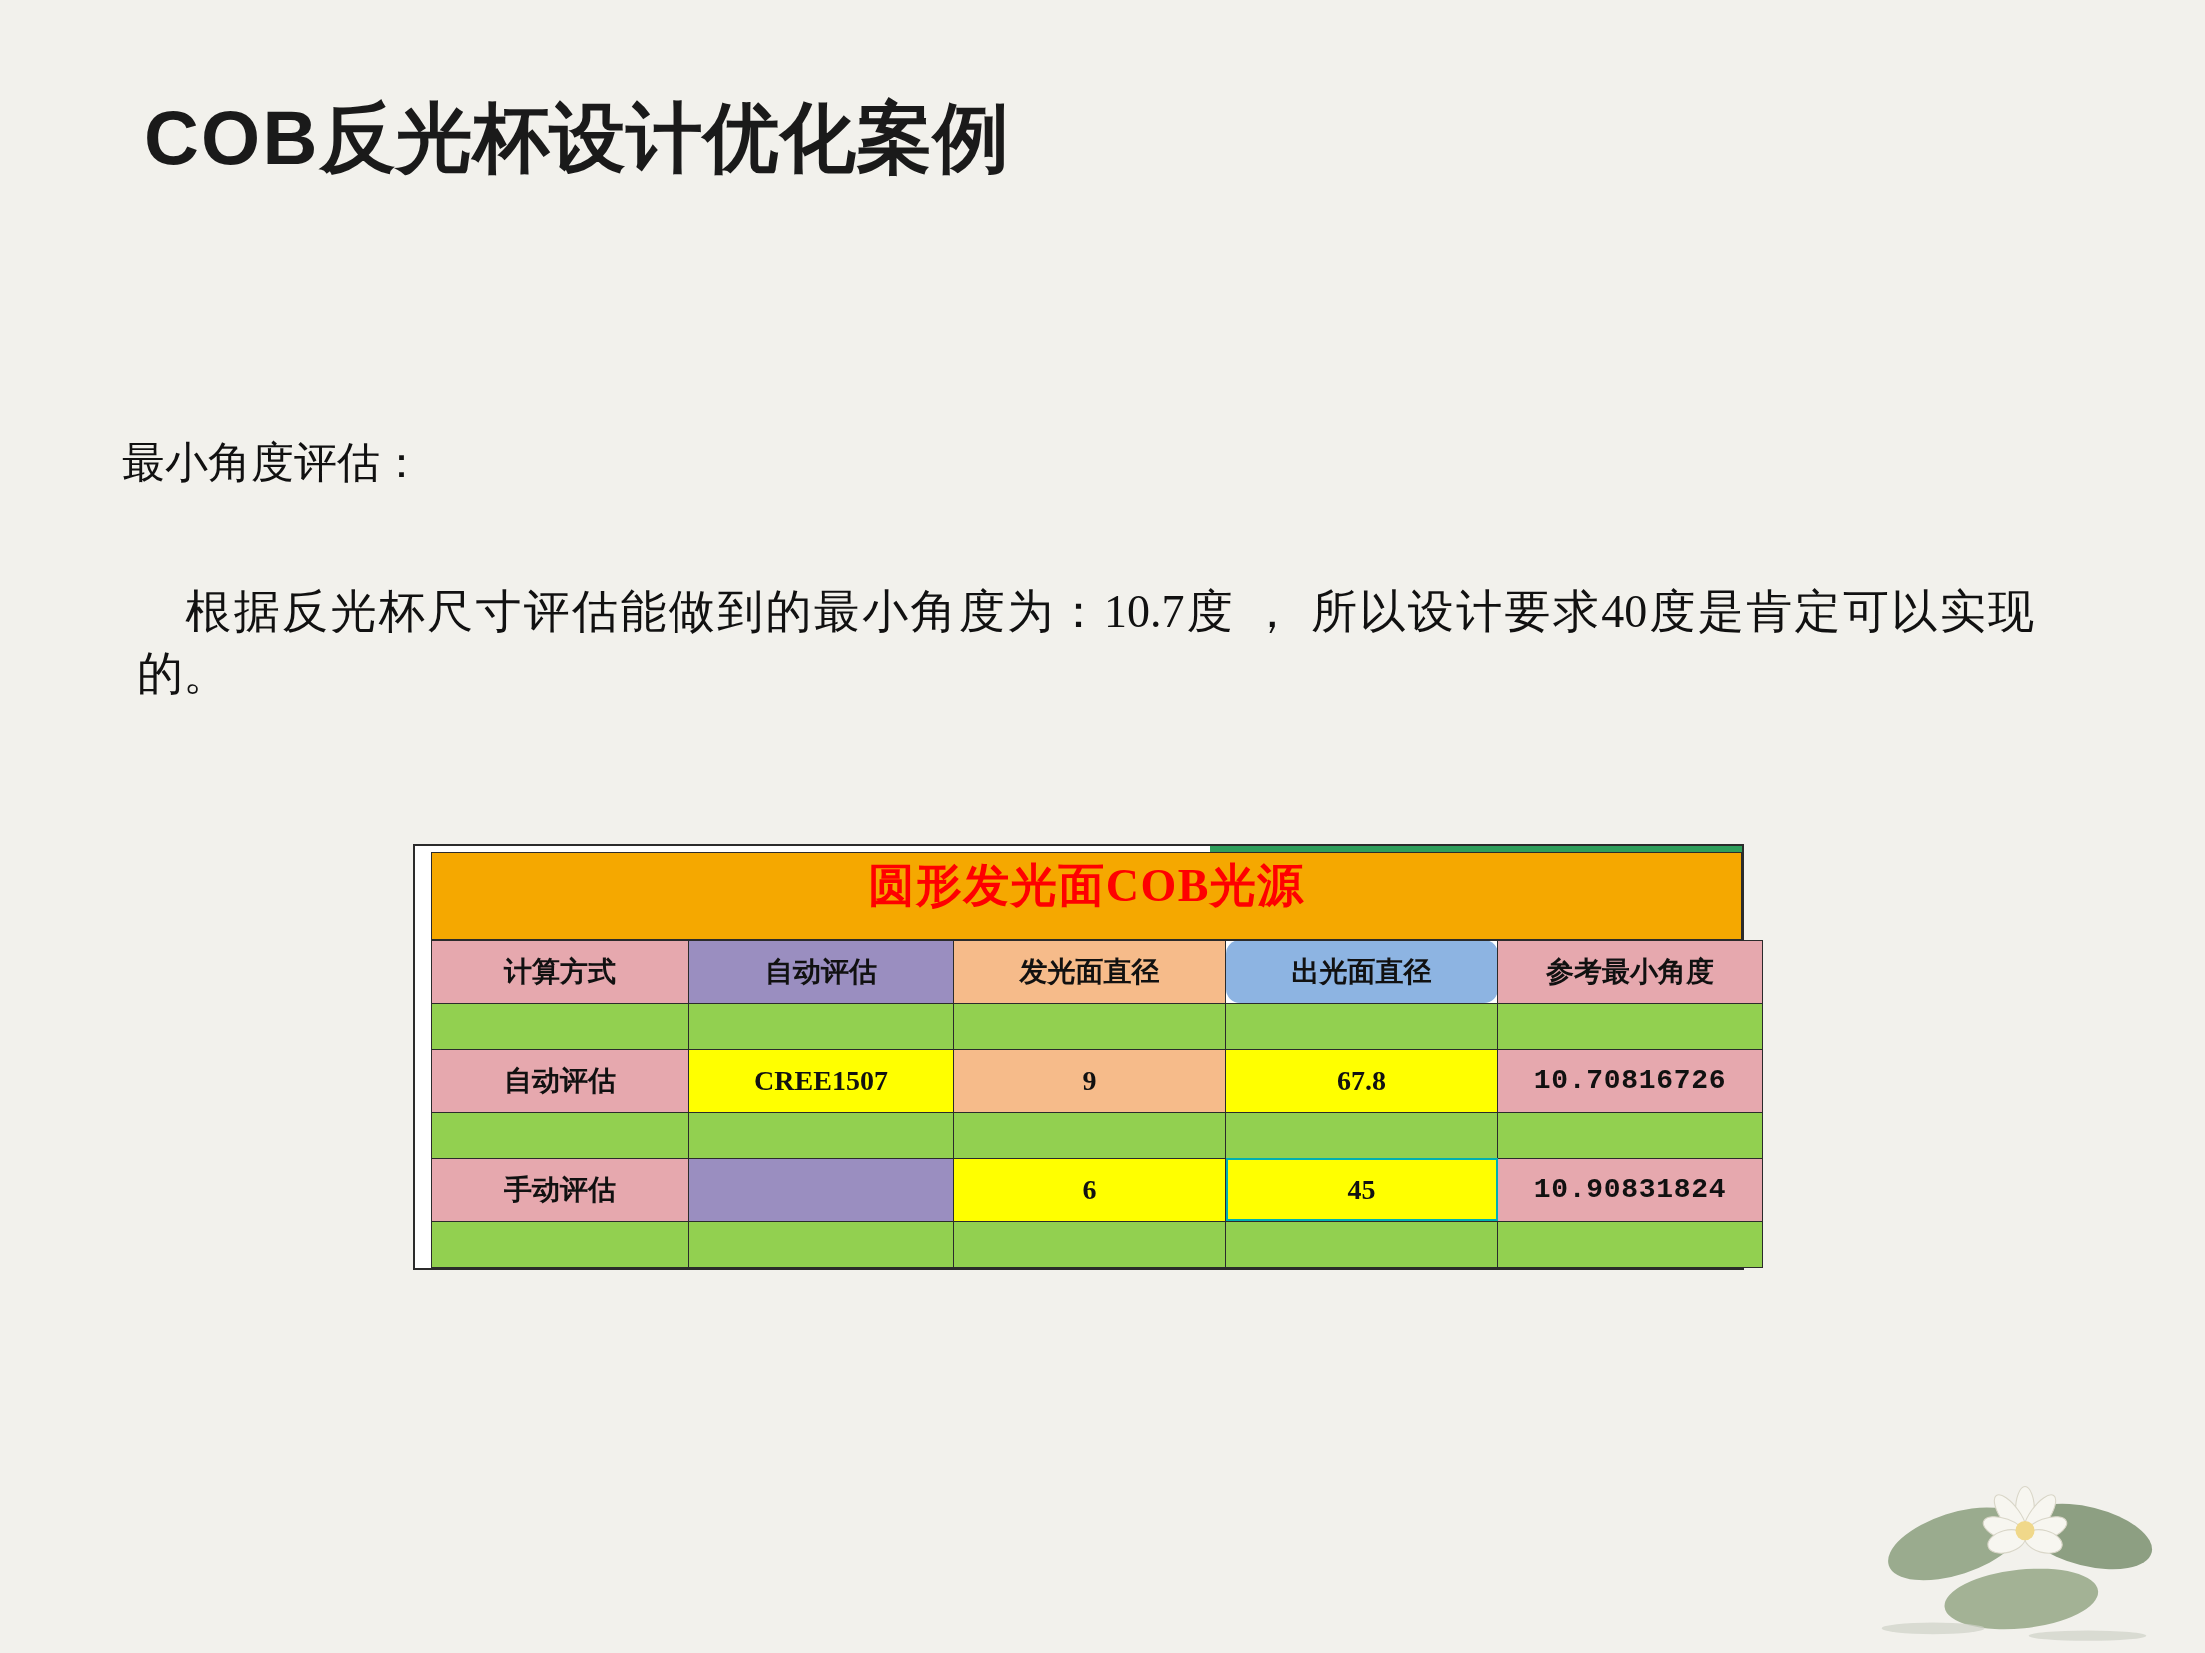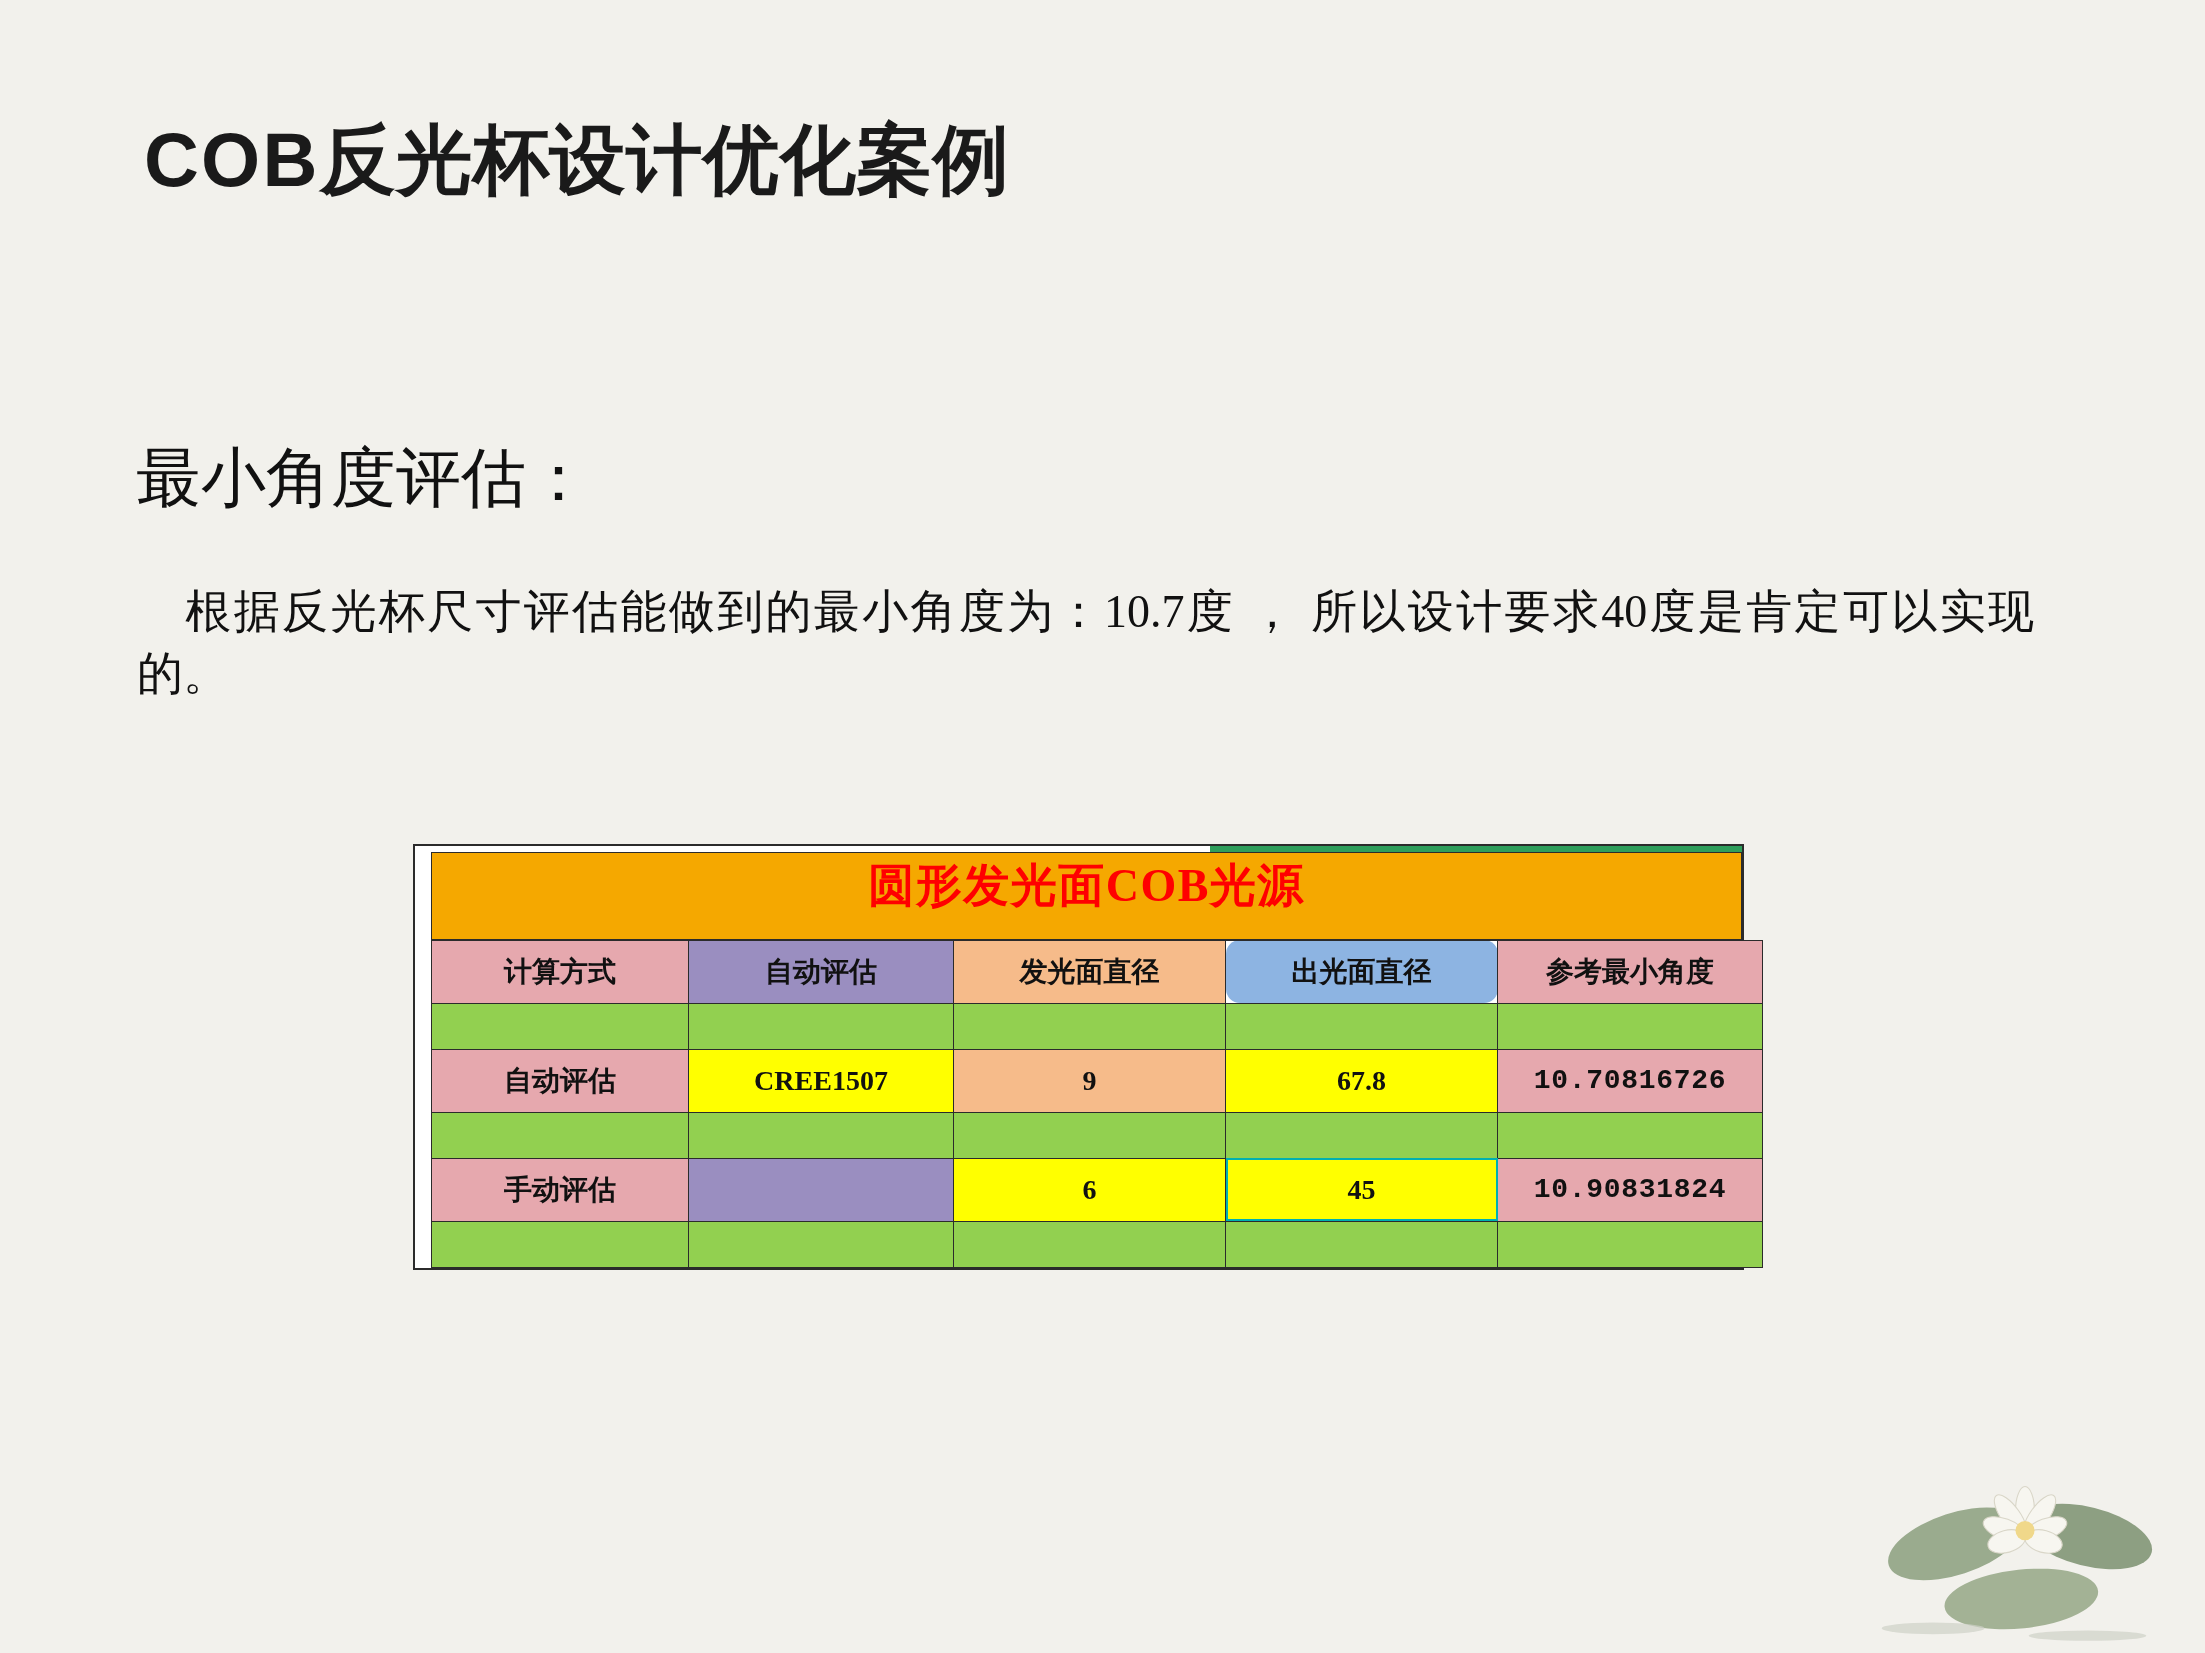--- a/index.html
+++ b/index.html
@@ -25,34 +25,33 @@
   .slide-title {
     position: absolute;
     left: 144px;
     top: 88px;
     font-family: "Liberation Sans", sans-serif;
     font-size: 76px;
     font-weight: bold;
     color: #1a1a1a;
     letter-spacing: 0.7px;
     white-space: nowrap;
-    margin-top: 22px;
   }
   .slide-title .latin {
     font-family: "Liberation Sans", sans-serif;
     letter-spacing: 2.2px;
   }
 
   
   .section-heading {
     position: absolute;
-    left: 136px;
+    left: 122px;
     top: 434px;
     font-family: "Liberation Serif", serif;
-    font-size: 65px;
+    font-size: 43px;
     color: #111111;
     white-space: nowrap;
   }
 
   
   .body-text {
     position: absolute;
     left: 137px;
     top: 581px;
     width: 1897px;

